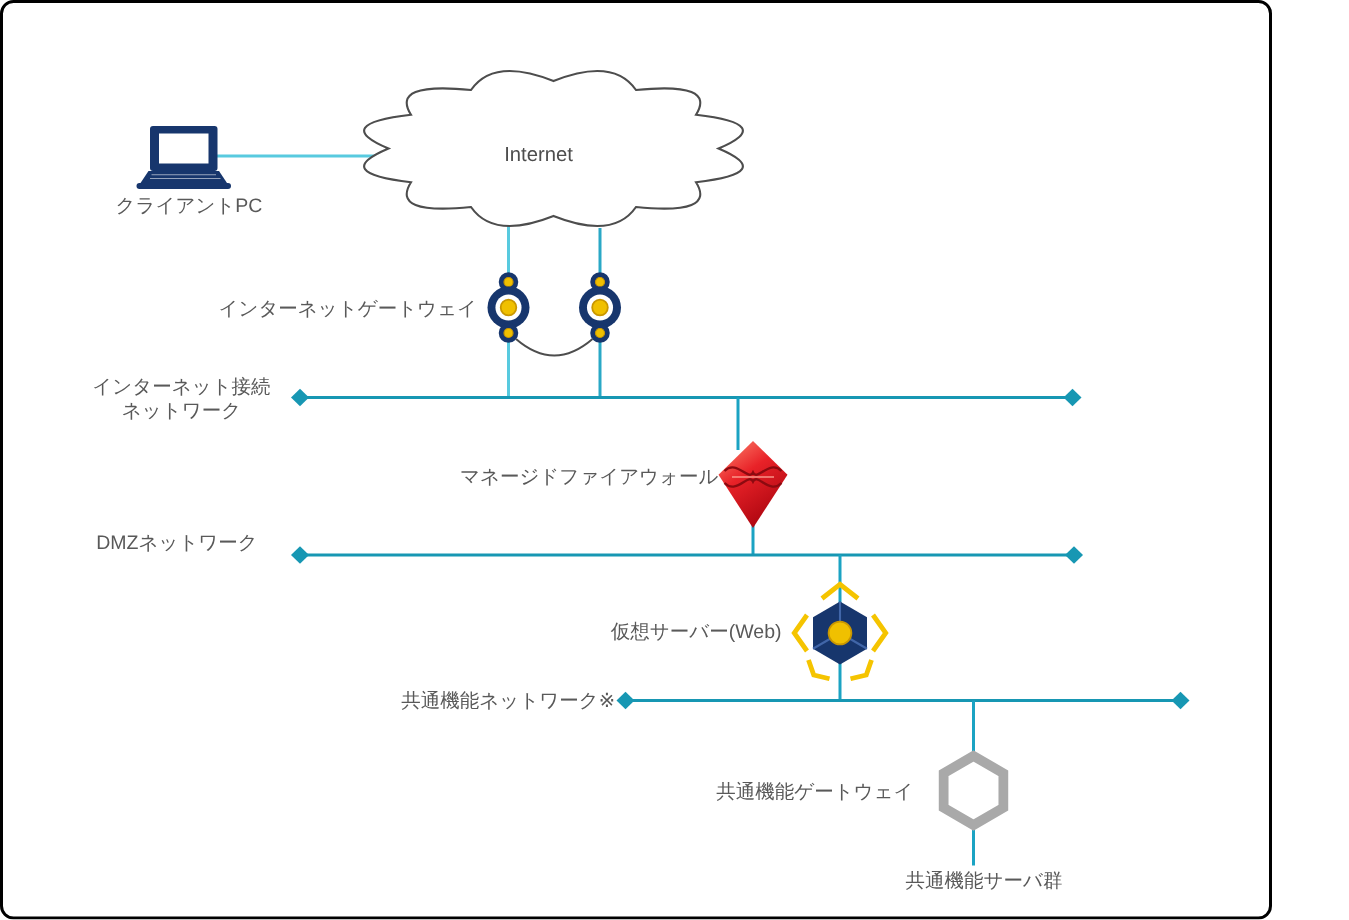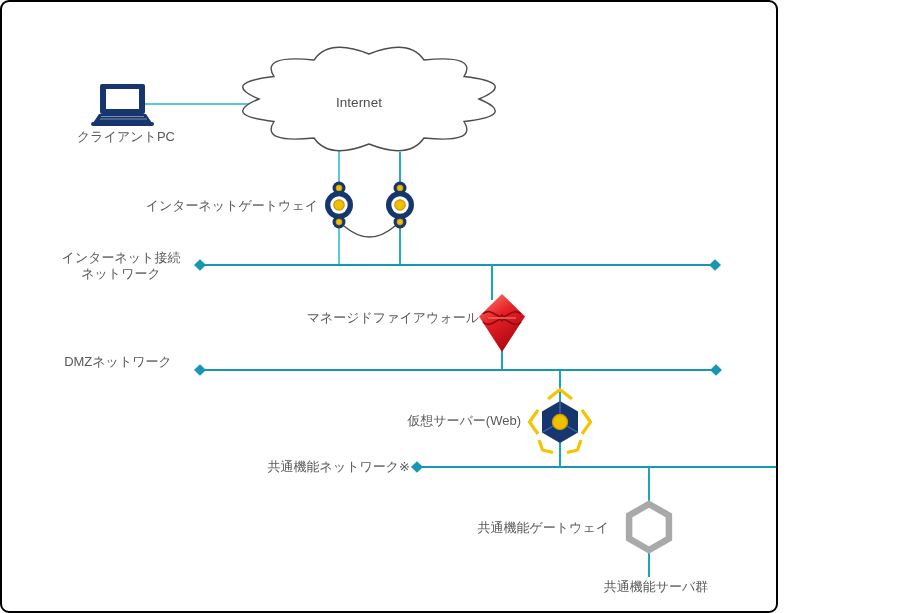--- a/index.html
+++ b/index.html
@@ -1,18 +1,18 @@
 <!DOCTYPE html>
 <html><head>
 <meta charset="utf-8">
 <style>
   html,body{margin:0;padding:0;background:#fff;}
   .frame{
     position:relative;
-    width:778px;height:613px;
+    width:848px;height:613px;
     box-sizing:border-box;
     border:2px solid #000;
     border-radius:9px;
     background:#fff;
     overflow:hidden;
     font-family:"Liberation Sans", sans-serif;
   }
   svg{display:block;}
   text{
     font-family:"Liberation Sans","DejaVu Sans",sans-serif;

